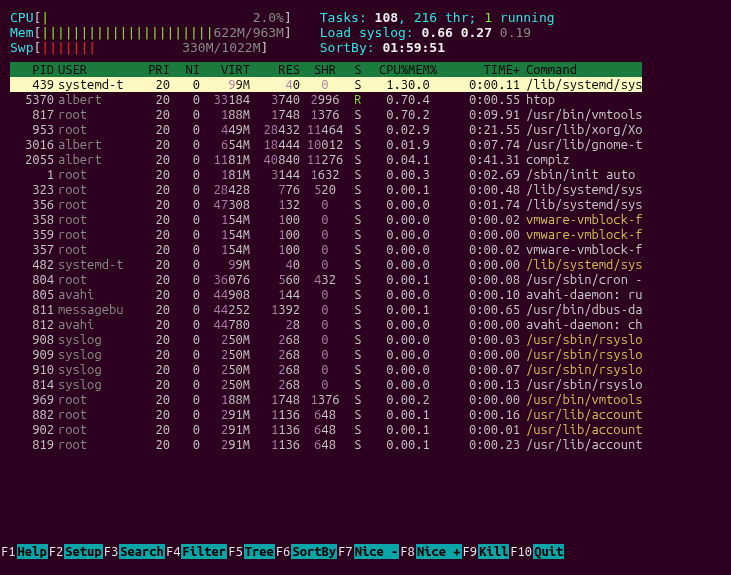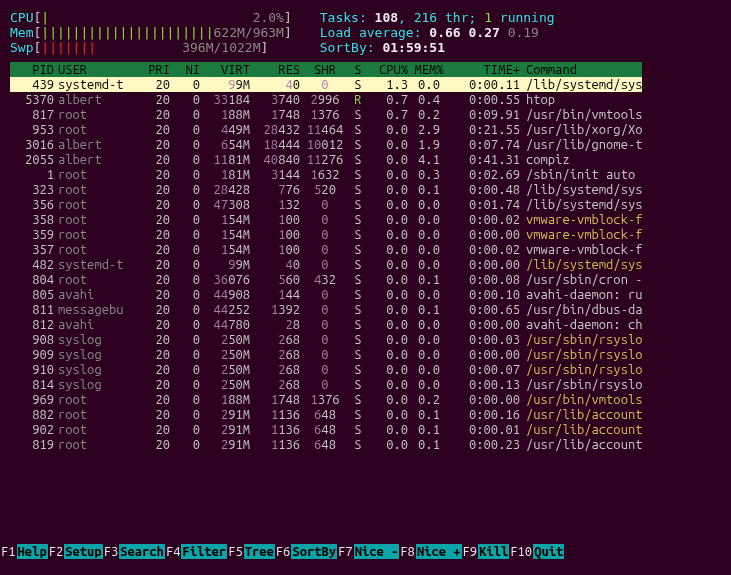--- a/index.html
+++ b/index.html
@@ -26,40 +26,40 @@
   .sel td{background:#fef9c3;color:#000;}
   .c-pid{width:44px;text-align:right;padding-right:4px;}
   .c-user{width:80px;text-align:left;}
   .c-pri{width:32px;text-align:right;}
   .c-ni{width:30px;text-align:right;}
   .c-virt{width:50px;text-align:right;}
   .c-res{width:50px;text-align:right;}
   .c-shr{width:50px;text-align:center;}
   .c-s{width:16px;text-align:center;}
   .c-cpu{width:42px;text-align:right;}
-  .c-mem{width:42px;text-align:center;}
+  .c-mem{width:42px;text-align:left;}
   .c-time{width:70px;text-align:right;padding-right:6px;}
   .c-cmd{text-align:left;}
   .footer{position:absolute;bottom:16px;left:0;right:0;height:15px;display:flex;font-size:13px;}
   .fitem{display:flex;}
   .fkey{color:#eeeeee;padding:0 1px;}
   .flabel{background:#0aa5a8;color:#000;padding:0 1px;font-weight:bold;}
 </style>
 </head>
 <body>
 
 <div class="window">
 
   <div class="term">
     <div class="head">
       <pre class="meters"><span class="cyan">CPU</span><span>[<span class="green">|</span>                          <span class="grey">2.0%</span>]</span>
 <span class="cyan">Mem</span><span>[<span class="green">||||||||||||||||||||||</span><span class="grey">622M/963M</span>]</span>
-<span class="cyan">Swp</span><span>[<span class="red">|||||||</span>           <span class="grey">396M/1022M</span>]</span></pre>
+<span class="cyan">Swp</span><span>[<span class="red">|||||||</span>           <span class="grey">330M/1022M</span>]</span></pre>
       <pre class="stats"><span class="cyan">Tasks: </span><span class="white">108</span><span class="cyan">, 216 thr; </span><span class="green">1</span><span class="cyan"> running</span>
-<span class="cyan">Load average: </span><span class="white">0.66</span> <span class="white">0.27</span> <span class="grey">0.19</span>
+<span class="cyan">Load syslog: </span><span class="white">0.66</span> <span class="white">0.27</span> <span class="grey">0.19</span>
 <span class="cyan">SortBy: </span><span class="white">01:59:51</span></pre>
     </div>
 
     <table>
       <tbody><tr class="hdr">
         <td class="c-pid">PID</td>
         <td class="c-user">USER</td>
         <td class="c-pri">PRI</td>
         <td class="c-ni">NI</td>
         <td class="c-virt">VIRT</td>

